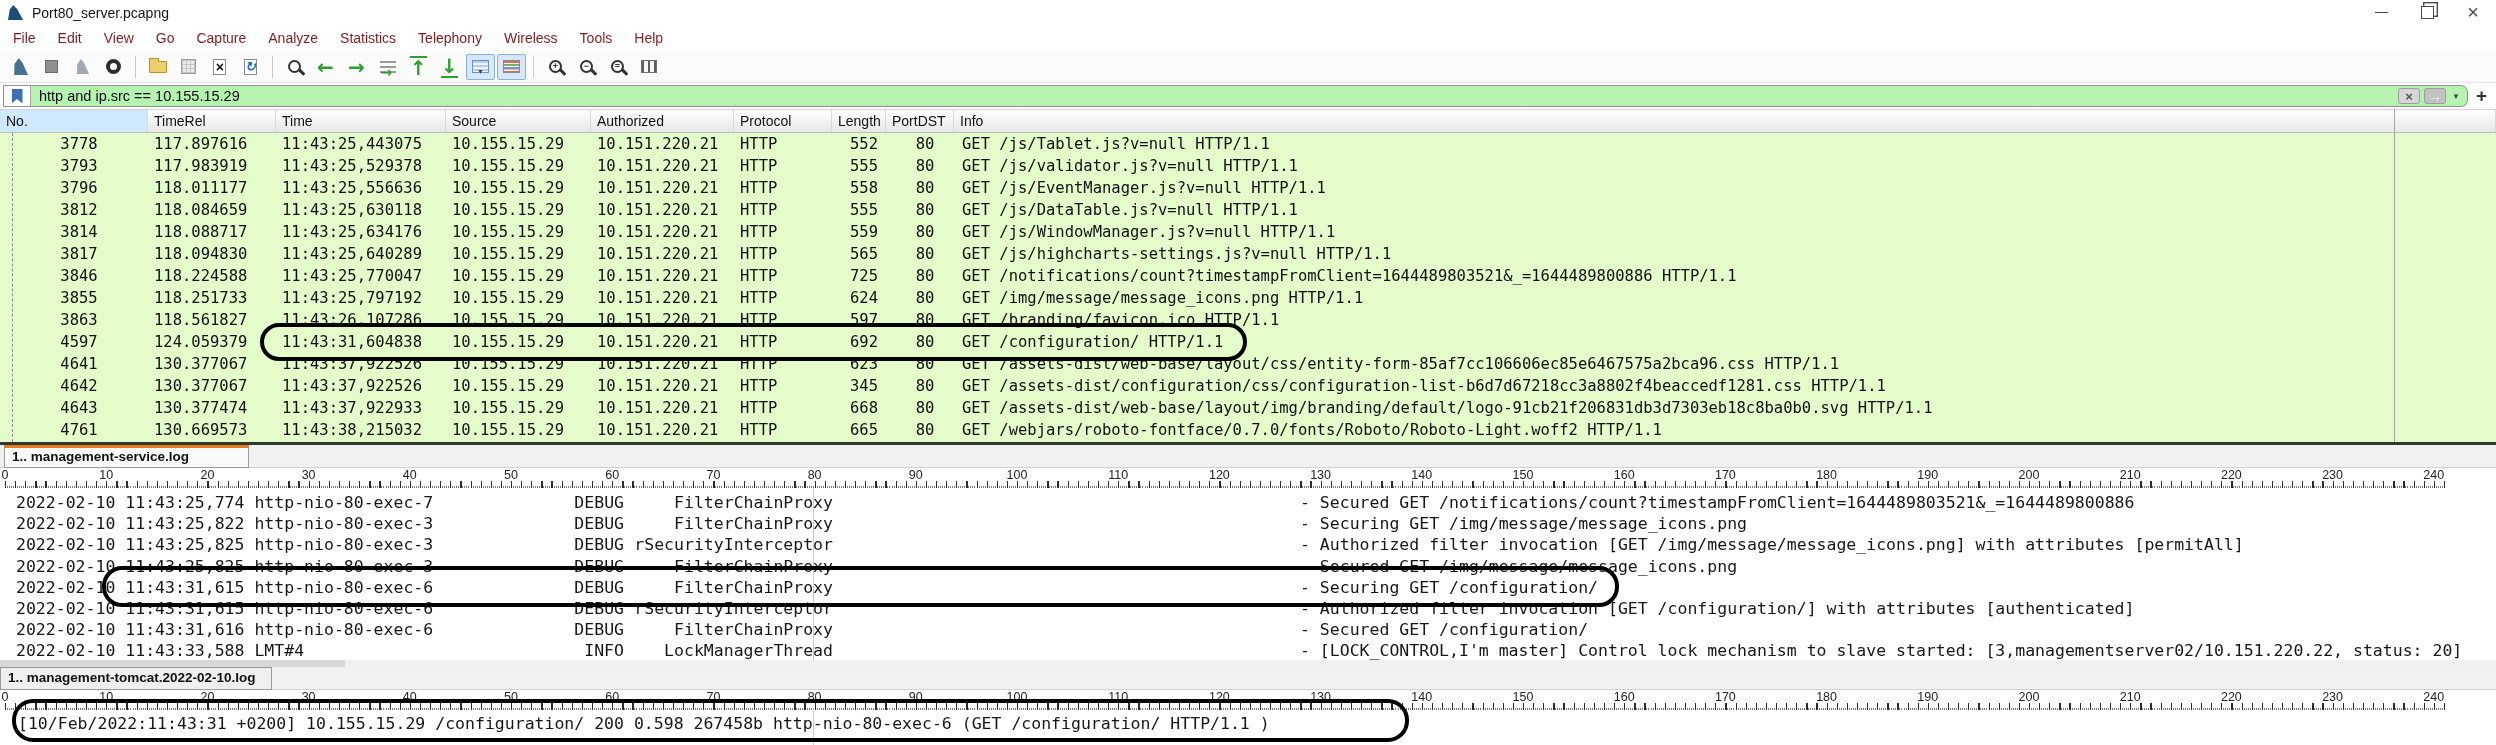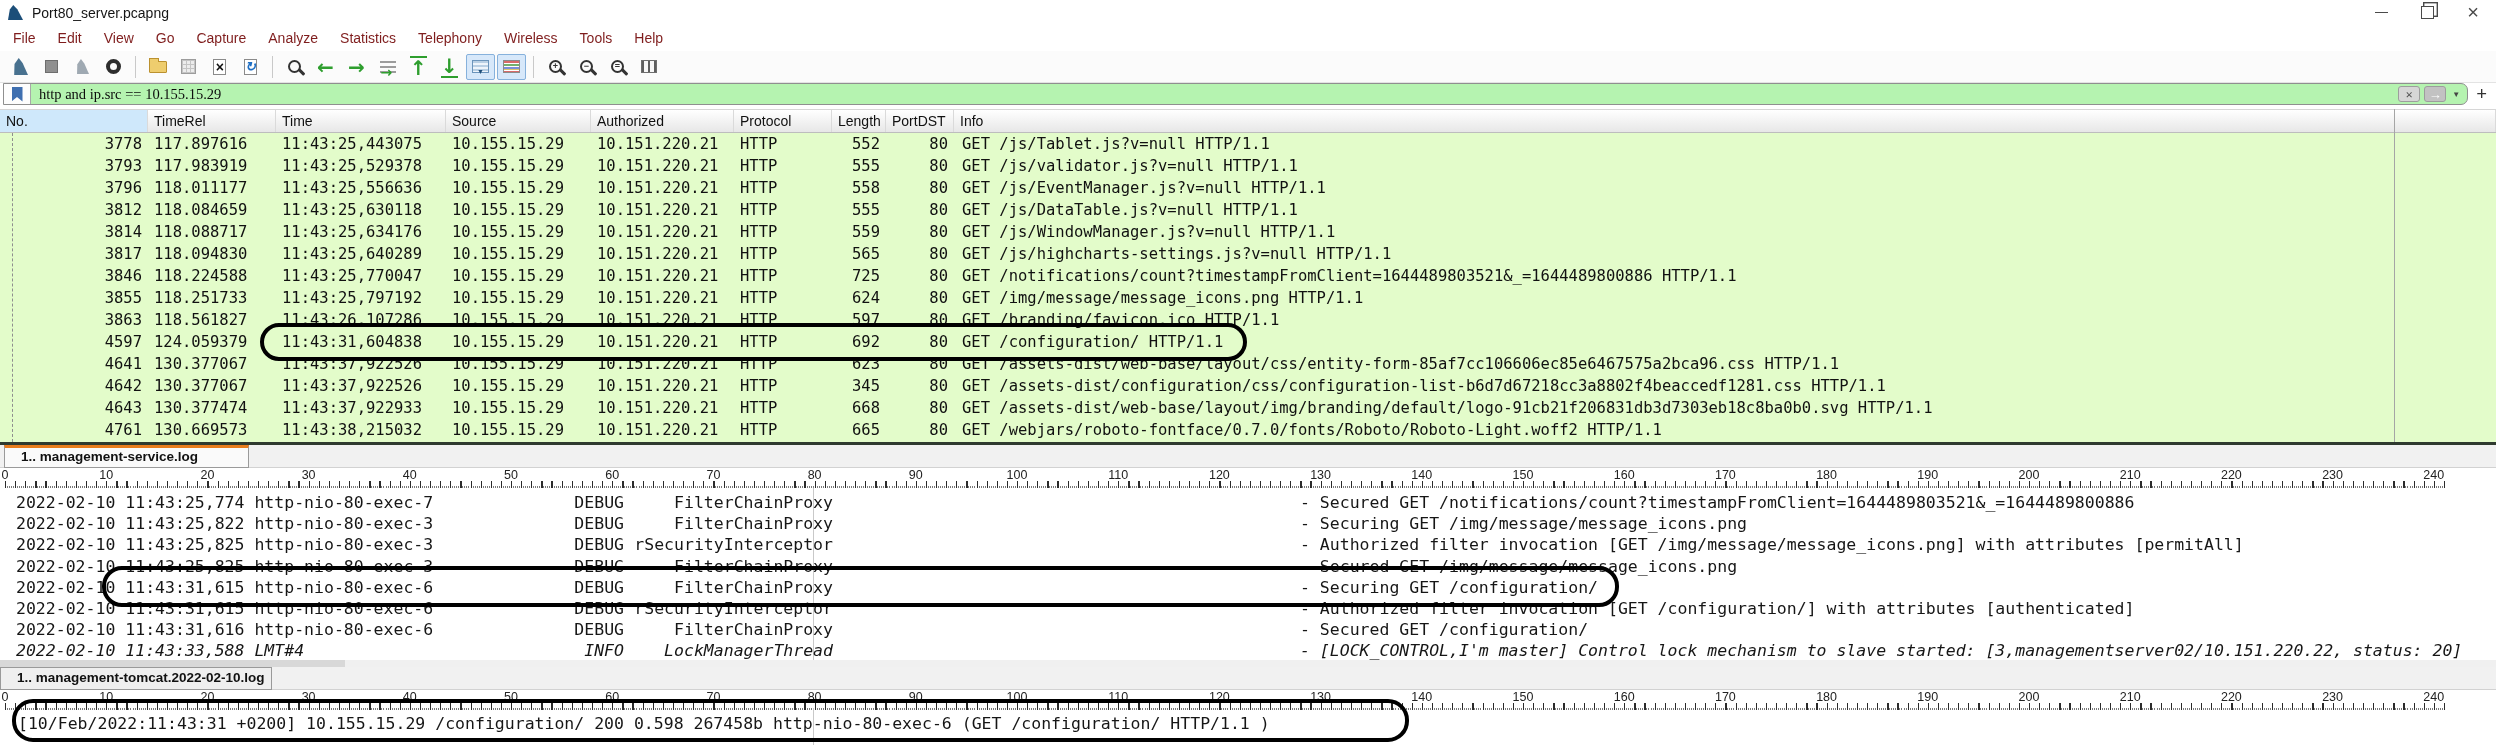--- a/index.html
+++ b/index.html
@@ -57,21 +57,21 @@
   .ascr { width:17px; height:13px; border:1px solid #6b94bb; position:relative;
     background:repeating-linear-gradient(#b9cfe4 0 2px, #eef4fb 2px 4px); }
   .ascr::after { content:'▼'; position:absolute; left:50%; bottom:-3px; transform:translateX(-50%);
     font-size:7px; color:#1f4e79; }
   .clrz { width:17px; height:13px; border:1px solid #8a8a8a;
     background:linear-gradient(#d96a6a 0 2px, #fff 2px 3px, #74b06d 3px 5px, #fff 5px 6px,
       #7b8fd9 6px 8px, #d9c66a 8px 9px, #fff 9px 10px, #d96a6a 10px 13px); }
   .cols { width:16px; height:13px; border:1px solid #6e6e6e; background:#f7f7f7;
     background-image:repeating-linear-gradient(90deg, #5e5e5e 0 2px, transparent 2px 6px); }
 
-  .filterrow { height:26px; display:flex; align-items:flex-start; padding:0 3px;font-family:Liberation Serif, serif; }
+  .filterrow { height:26px; display:flex; align-items:center; padding:0 3px; }
   .filterbar { flex:1; height:22px; display:flex; align-items:center;
     border:1px solid #8f8f8f; border-radius:0 7px 7px 0; overflow:hidden; background:#b5f3b0; }
   .bookmark-btn { width:27px; height:100%; background:#fdfdfd; border-right:1px solid #a8a8a8;
     display:flex; align-items:center; justify-content:center; }
   .ribbon { width:11px; height:15px; background:#3f6fb0;
     clip-path:polygon(0 0, 100% 0, 100% 100%, 50% 70%, 0 100%); }
   .filter-input { flex:1; padding-left:8px; font-size:14.5px; color:#0c0c0c; white-space:nowrap; }
   .fbtn { width:22px; height:16px; margin-right:4px; background:#d6d6d6; border:1px solid #9d9d9d;
     border-radius:3px; display:flex; align-items:center; justify-content:center;
     font-size:13px; font-weight:bold; color:#555; line-height:1; }
@@ -82,34 +82,34 @@
   .pheader { display:grid; grid-template-columns:148px 128px 170px 145px 143px 98px 54px 68px 1fr;
     height:24px; background:linear-gradient(#ffffff,#e7e7e7); border-top:1px solid #d6d6d6;
     border-bottom:1px solid #bdbdbd; font-size:14px; }
   .hcell { padding:3px 6px; border-right:1px solid #dadada; white-space:nowrap; overflow:hidden; }
   .hcell.sel { background:#cfe8fb; }
   .prows { position:relative; height:309px; background:#e3fcca;
     font-family:"DejaVu Sans Mono", monospace; font-size:15.5px; }
   .prow { display:grid; grid-template-columns:148px 128px 170px 145px 143px 98px 54px 68px 1fr;
     height:22px; line-height:22px; white-space:nowrap; }
   .pc { padding:0 6px; overflow:visible; }
-  .pc.r { text-align:right;padding-left:16px; }
+  .pc.r { text-align:center;padding-left:16px; }
   .pc.info { padding-left:8px; }
   .dashline { position:absolute; left:12px; top:0; bottom:0; border-left:1px dashed #8e8e8e; }
   .vline { position:absolute; left:2394px; top:-24px; bottom:0; width:1px; background:#a5a5a5; }
   .wsbottom { position:absolute; left:0; top:442px; width:2496px; height:3px; background:#2f3a2f; }
 
   
   .logpanel { position:absolute; left:0; width:2496px; background:#fff; }
   #svclog { top:445px; height:222px; }
   #tclog  { top:667px; height:78px; }
   .tabbar { position:relative; height:23px; background:#f1f1f1; border-bottom:1px solid #d2d2d2; }
   .tab { position:absolute; left:4px; top:0; width:245px; height:23px; background:#fafafa;
     border:1px solid #9a9a9a; border-top:3px solid #e87d1e; font-weight:bold; font-size:13.5px;
-    line-height:18px; padding-left:16px; white-space:nowrap; }
+    line-height:18px; padding-left:7px; white-space:nowrap; }
   .tab.t2 { left:0; width:272px; border-top:1px solid #9a9a9a; background:#efefef; line-height:20px; }
   .rulernums { position:relative; height:13px; font-size:12.5px; color:#222; }
   .rulernums span { position:absolute; top:0; transform:translateX(-50%); }
   .ticks { height:7px; margin-left:5px;
     background-image:repeating-linear-gradient(90deg,#2b2b2b 0 1.2px, transparent 1.2px 10.12px),
                      repeating-linear-gradient(90deg,#7a7a7a 0 1px, transparent 1px 2.024px);
     background-size:2440px 7px, 2440px 2px; background-repeat:no-repeat; background-position:0 0, 0 5px; }
   .loglines { position:absolute; left:0; right:0; font-family:"DejaVu Sans Mono", monospace;
     font-size:16.5px; color:#161616; }
   #svclines { top:47px; height:172px; }
@@ -490,21 +490,21 @@
           <span class="llevel">DEBUG</span>
           <span class="llogger">rSecurityInterceptor</span>
           <span class="lmsg">- Authorized filter invocation [GET /configuration/] with attributes [authenticated]</span>
         </div>
         <div class="logline" style="top: 127.2px;">
           <span class="lts">2022-02-10 11:43:31,616 http-nio-80-exec-6</span>
           <span class="llevel">DEBUG</span>
           <span class="llogger">FilterChainProxy</span>
           <span class="lmsg">- Secured GET /configuration/</span>
         </div>
-        <div class="logline" style="top: 148.4px; font-style: italic;">
+        <div class="logline" style="top: 148.4px;">
           <span class="lts">2022-02-10 11:43:33,588 LMT#4</span>
           <span class="llevel">INFO</span>
           <span class="llogger">LockManagerThread</span>
           <span class="lmsg">- [LOCK_CONTROL,I'm master] Control lock mechanism to slave started: [3,managementserver02/10.151.220.22, status: 20]</span>
         </div>
       </div>
     <div class="hscroll">
       <div class="thumb"></div>
     </div>
   </section>

